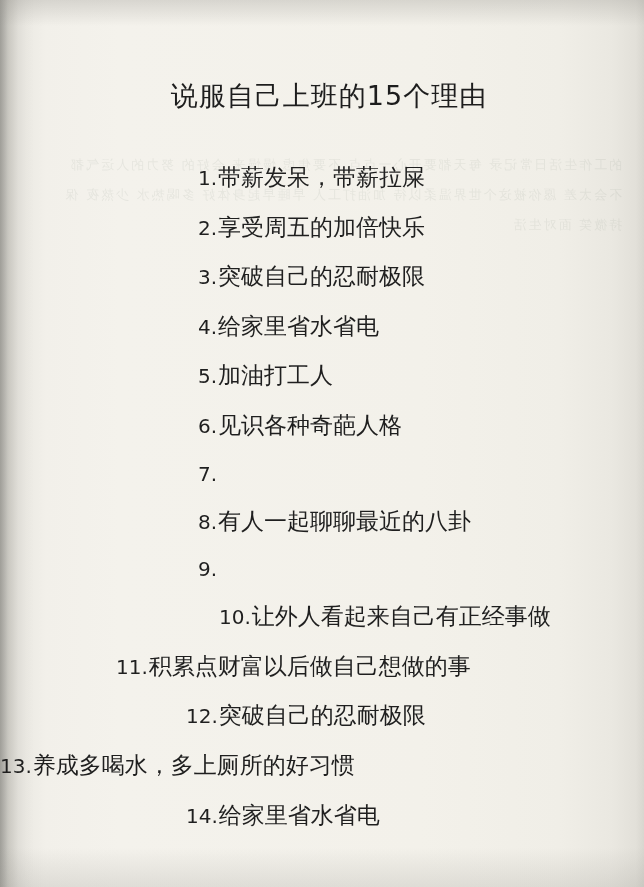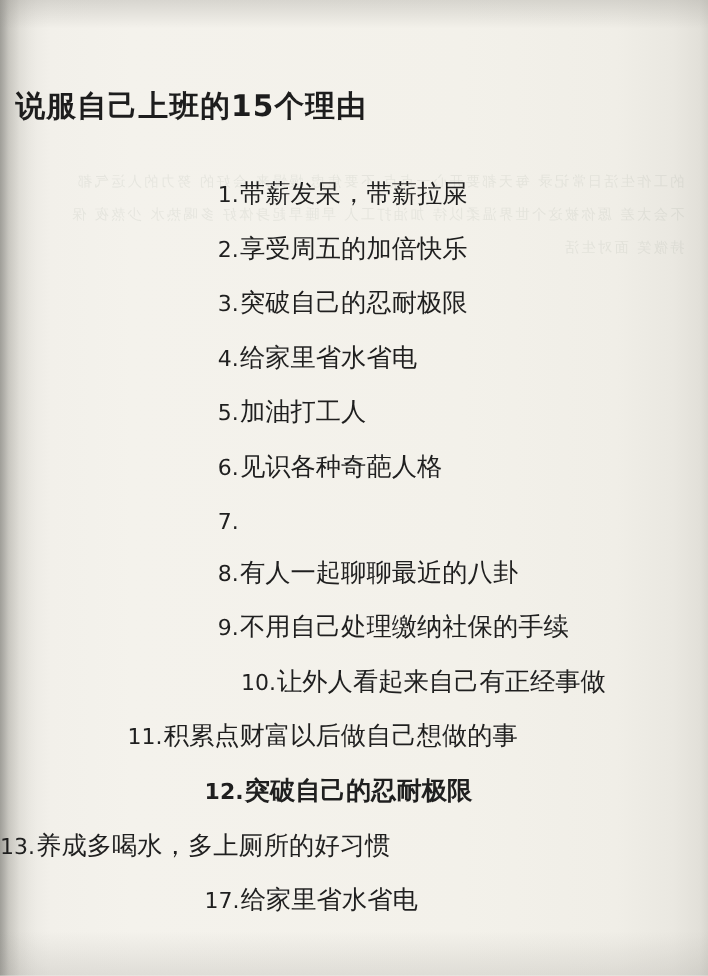--- a/index.html
+++ b/index.html
@@ -86,24 +86,25 @@
     word-break: break-all;
   }
 
   .content {
     position: relative;
     z-index: 3;
     padding-top: 78px;
   }
 
   .title {
+    text-align: center;
     font-size: 27px;
     letter-spacing: 1px;
     color: #1d1d1d;
-    font-weight: 700;
+    font-weight: 400;
     font-family: "DejaVu Sans", "Liberation Sans", sans-serif;
     padding-left: 14px;
   }
 
   .list {
     margin: 50px 0 0 0;
     padding: 0;
     list-style: none;
   }
 
@@ -172,38 +173,37 @@
       </li>
       <li class="item" style="padding-left:198px;">
         <span class="num">7.</span>
       </li>
       <li class="item" style="padding-left:198px;">
         <span class="num">8.</span>
         <span class="txt">有人一起聊聊最近的八卦</span>
       </li>
       <li class="item" style="padding-left:198px;">
         <span class="num">9.</span>
-        <span class="txt">不用自己处理缴纳社保的手续</span>
       </li>
       <li class="item" style="padding-left:186px;margin-left:33px;">
         <span class="num">10.</span>
         <span class="txt">让外人看起来自己有正经事做</span>
       </li>
       <li class="item" style="padding-left:116px;">
         <span class="num">11.</span>
         <span class="txt">积累点财富以后做自己想做的事</span>
       </li>
-      <li class="item" style="padding-left:186px;font-weight:bold;">
+      <li class="item" style="padding-left:186px;">
         <span class="num">12.</span>
         <span class="txt">突破自己的忍耐极限</span>
       </li>
       <li class="item" style="">
         <span class="num">13.</span>
         <span class="txt">养成多喝水，多上厕所的好习惯</span>
       </li>
       <li class="item" style="padding-left:186px;">
-        <span class="num">17.</span>
+        <span class="num">14.</span>
         <span class="txt">给家里省水省电</span>
       </li>
     </ul>
 
   </div>
 </div>
 
 </body></html>

